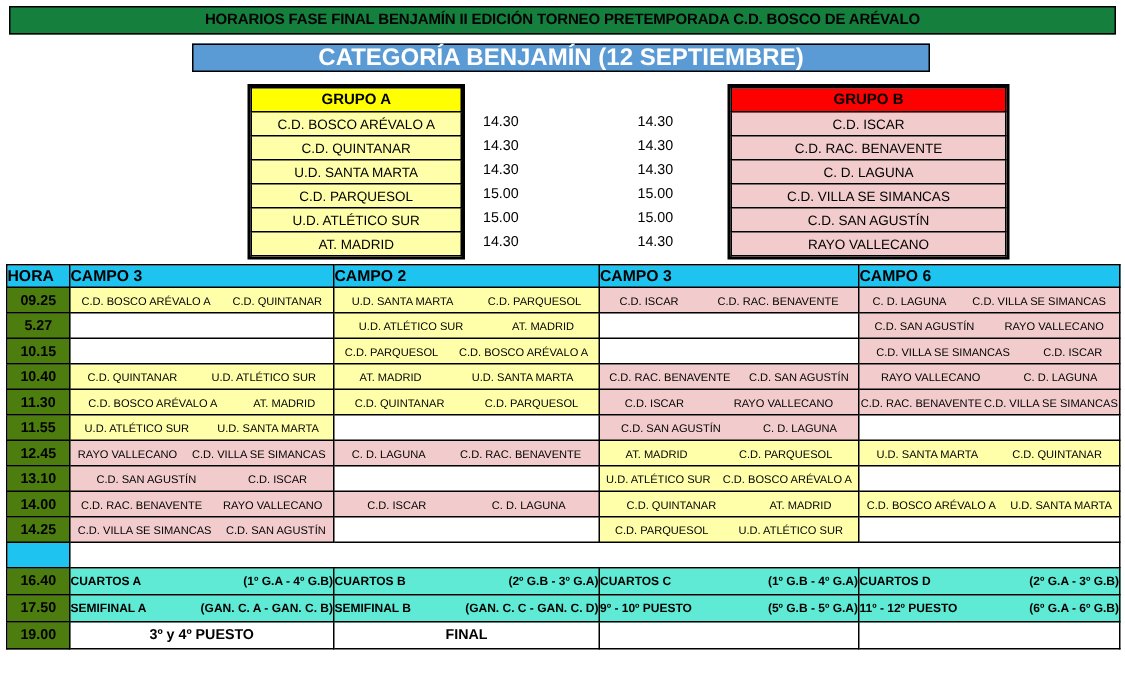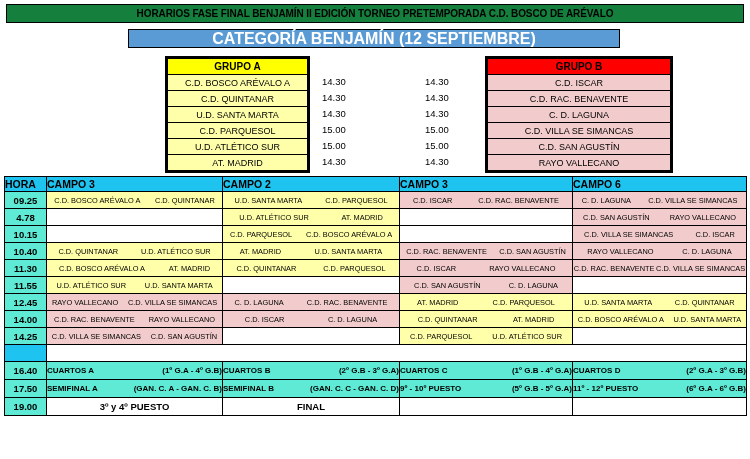--- a/index.html
+++ b/index.html
@@ -59,21 +59,21 @@
   .comida-r { left: 425px; }
   .comida-col div { height: 16px; line-height: 16px; text-align: left; }
 
   
   .sched {
     position: absolute; left: 4px; top: 176px; width: 742px;
     border-collapse: collapse; table-layout: fixed;
   }
   .sched td, .sched th { border: 1px solid #000; padding: 0; }
   .sched .hour {
-    background: #5eead4; color: #000; font-weight: bold;
+    background: #4d7c0f; color: #000; font-weight: bold;
     font-size: 9.5px; text-align: center; height: 17px;
     border: 1px solid #000;
   }
   .sched .hdr {
     background: #1EC3F0; color: #000; font-weight: bold;
     font-size: 10.5px; height: 15px;
   }
   .match {
     height: 17px; font-size: 7.4px; color: #000;
     padding: 0 3px; white-space: nowrap;
@@ -224,21 +224,21 @@
             </div>
           </td>
           <td class="match gb">
             <div class="inner">
               <span>C. D. LAGUNA</span>
               <span>C.D. VILLA SE SIMANCAS</span>
             </div>
           </td>
         </tr>
         <tr>
-          <td class="hour">4.78</td>
+          <td class="hour">5.27</td>
           <td class="match empty"></td>
           <td class="match ga">
             <div class="inner">
               <span>U.D. ATLÉTICO SUR</span>
               <span>AT. MADRID</span>
             </div>
           </td>
           <td class="match empty"></td>
           <td class="match gb">
             <div class="inner">
@@ -354,20 +354,37 @@
               <span>AT. MADRID</span>
               <span>C.D. PARQUESOL</span>
             </div>
           </td>
           <td class="match ga">
             <div class="inner">
               <span>U.D. SANTA MARTA</span>
               <span>C.D. QUINTANAR</span>
             </div>
           </td>
+        </tr>
+        <tr>
+          <td class="hour">13.10</td>
+          <td class="match gb">
+            <div class="inner">
+              <span>C.D. SAN AGUSTÍN</span>
+              <span>C.D. ISCAR</span>
+            </div>
+          </td>
+          <td class="match empty"></td>
+          <td class="match ga">
+            <div class="inner">
+              <span>U.D. ATLÉTICO SUR</span>
+              <span>C.D. BOSCO ARÉVALO A</span>
+            </div>
+          </td>
+          <td class="match empty"></td>
         </tr>
         <tr>
           <td class="hour">14.00</td>
           <td class="match gb">
             <div class="inner">
               <span>C.D. RAC. BENAVENTE</span>
               <span>RAYO VALLECANO</span>
             </div>
           </td>
           <td class="match gb">

